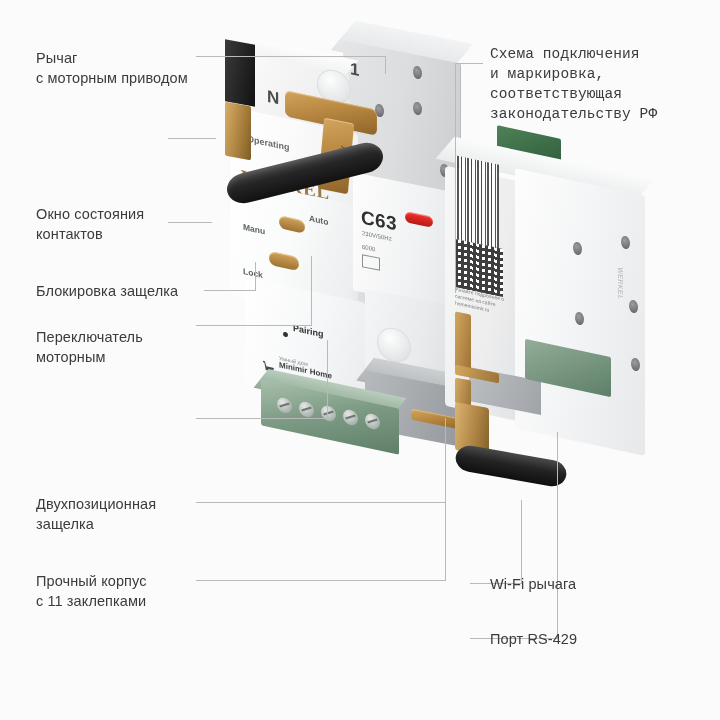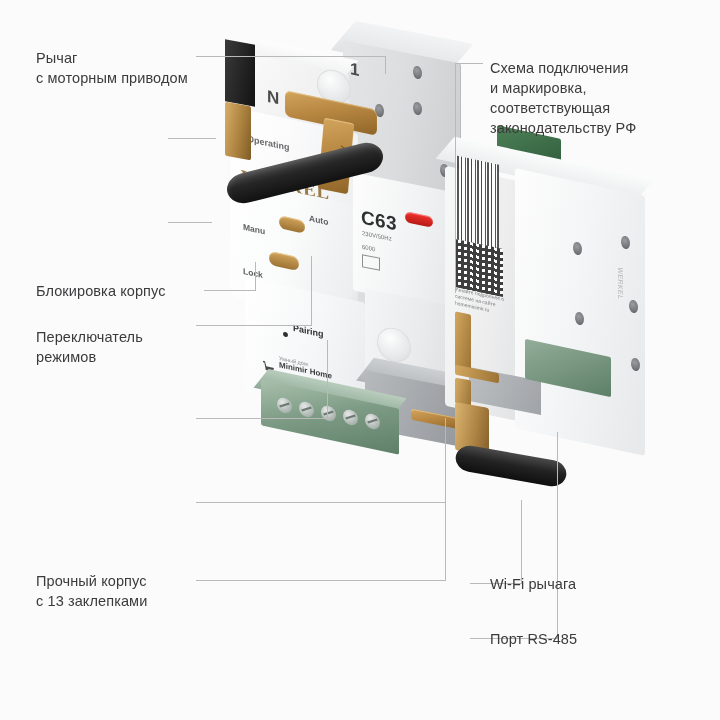--- a/index.html
+++ b/index.html
@@ -435,26 +435,30 @@
   <div class="lead v" style="left:455px;top:63px;height:230px;"></div>
 
   <div class="lead h" style="left:470px;top:583px;width:52px;"></div>
   <div class="lead v" style="left:521px;top:500px;height:84px;"></div>
 
   <div class="lead h" style="left:470px;top:638px;width:88px;"></div>
   <div class="lead v" style="left:557px;top:432px;height:207px;"></div>
 
   <div class="label" style="left:36px;top:48px;">Рычаг
 с моторным приводом</div>
-  <div class="label" style="left:36px;top:281px;">Блокировка корпус</div>
+  <div class="label" style="left:36px;top:204px;">Окно состояния
+контактов</div>
+  <div class="label" style="left:36px;top:281px;">Блокировка защелка</div>
   <div class="label" style="left:36px;top:327px;">Переключатель
-режимов</div>
+моторным</div>
+  <div class="label" style="left:36px;top:494px;">Двухпозиционная
+защелка</div>
   <div class="label" style="left:36px;top:571px;">Прочный корпус
-с 13 заклепками</div>
-
-  <div class="label right" style="left:490px;top:58px;">Схема подключения
+с 11 заклепками</div>
+
+  <div class="label right" style="left:490px;top:44px;font-family:Liberation Mono, monospace;">Схема подключения
 и маркировка,
 соответствующая
 законодательству РФ</div>
   <div class="label right" style="left:490px;top:574px;">Wi-Fi рычага</div>
-  <div class="label right" style="left:490px;top:629px;">Порт RS-485</div>
+  <div class="label right" style="left:490px;top:629px;">Порт RS-429</div>
 
 </div>
 
 </body></html>

